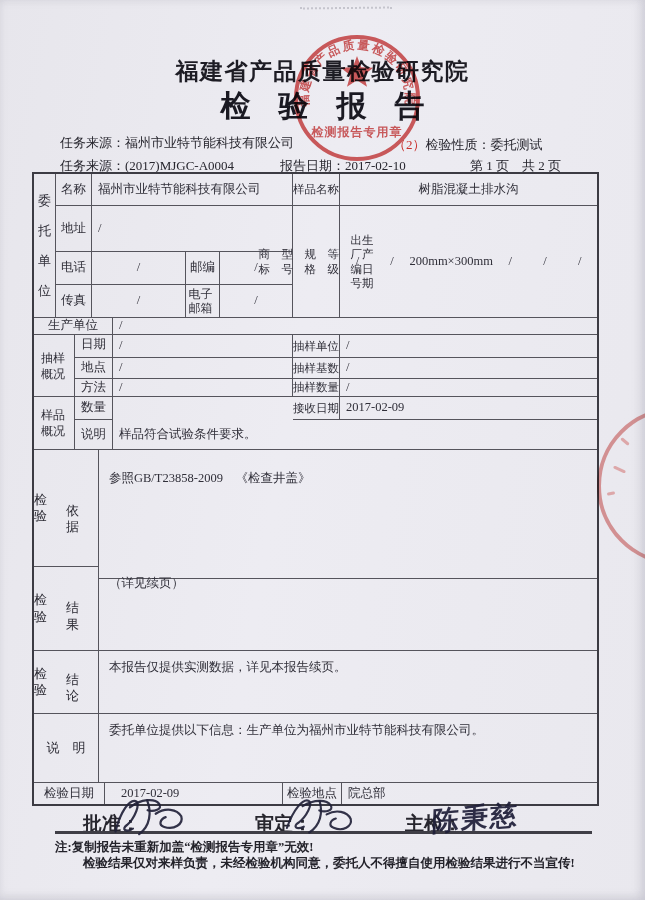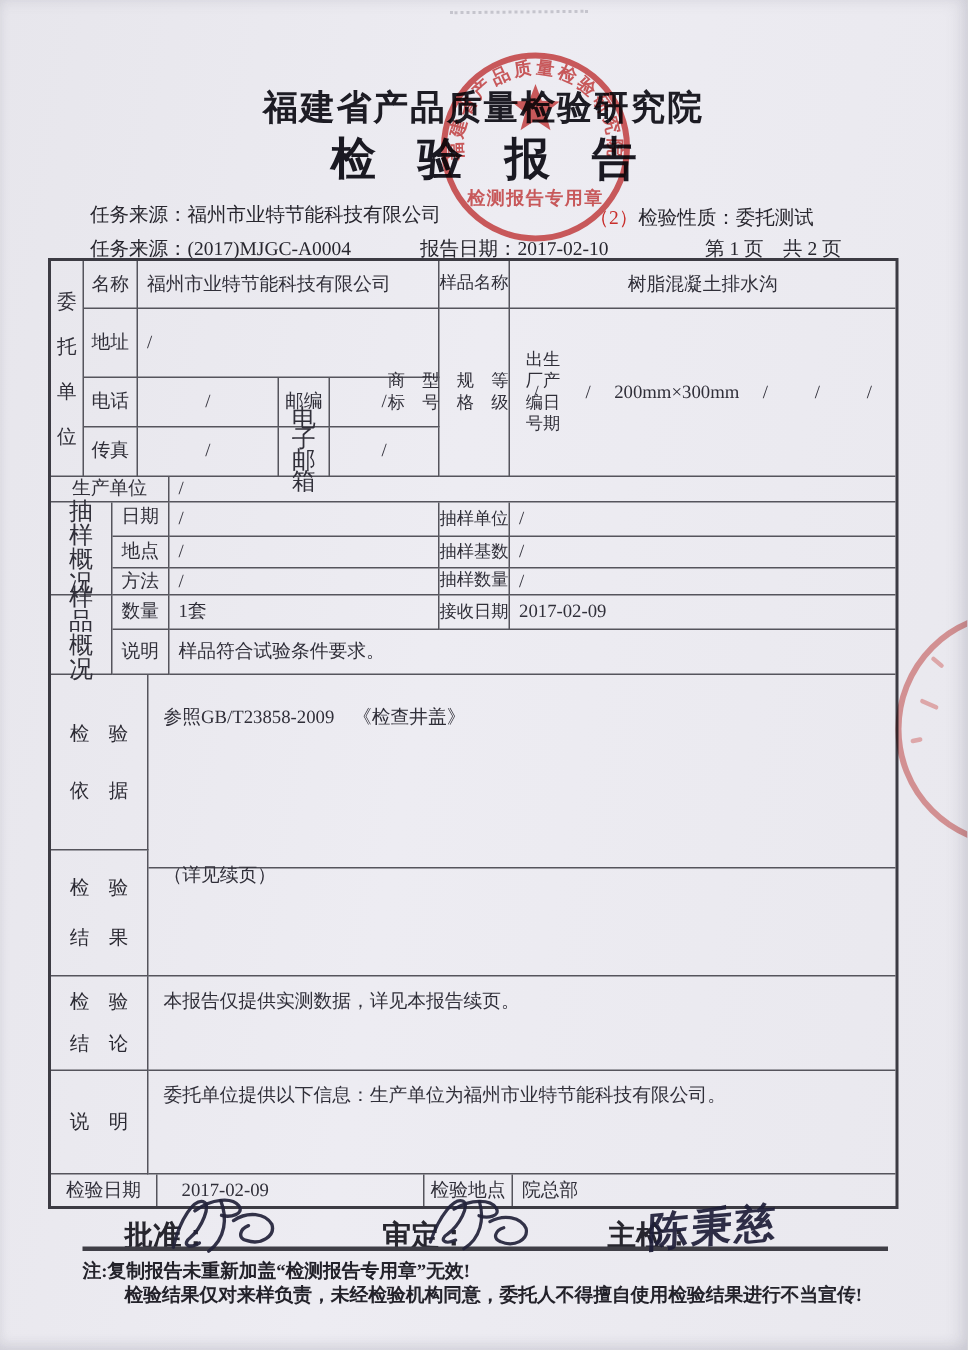--- a/index.html
+++ b/index.html
@@ -25,24 +25,24 @@
     border:2px solid #3c3b43;z-index:2;}
   .c{position:absolute;box-sizing:border-box;
     border-right:1px solid #55545c;border-bottom:1px solid #55545c;
     display:flex;align-items:center;justify-content:center;
     font-size:12.5px;color:#302f39;line-height:1.25;}
   .er{border-right:none;} .eb{border-bottom:none;}
   .l{justify-content:flex-start;padding-left:6px;}
   .topl{align-items:flex-start;justify-content:flex-start;padding:6px 10px;line-height:1.6;}
   .sm{font-size:11.5px;}
   .vt{width:15px;word-break:break-all;line-height:30px;font-size:13px;text-align:center;}
-  .vg{width:26px;word-break:break-all;line-height:16px;font-size:16px;text-align:center;}
+  .vg{width:26px;word-break:break-all;line-height:16px;font-size:12px;text-align:left;}
   .col{flex-direction:row;align-items:stretch;padding:2px 0;}
   .col>div{flex:1;display:flex;align-items:center;justify-content:center;}
-  .tall{flex-direction:column;font-size:13px;color:#2b2a33;}
+  .tall{font-size:13px;color:#2b2a33;}
   .tall>span{display:block;}
   .g22>span+span{margin-top:22px;} .g16>span+span{margin-top:16px;}
   .g12>span+span{margin-top:12px;}
   
   .sig-label{position:absolute;font-size:19px;font-weight:bold;color:#27262e;z-index:2;}
   .sig{position:absolute;z-index:3;}
   .sig path{fill:none;stroke:#22223a;stroke-width:2.3;stroke-linecap:round;stroke-linejoin:round;opacity:.92;}
   .chief-sig{position:absolute;font-size:27px;font-weight:bold;color:#1e1e38;
     transform:rotate(-5deg) skewX(-7deg);letter-spacing:2px;z-index:3;opacity:.92;}
   .sig-rule{position:absolute;left:55px;top:831px;width:537px;height:2.5px;background:#3f3e46;z-index:2;}
@@ -143,21 +143,20 @@
     <div class="c l er" style="left:306px;top:184px;width:257px;height:21px;">/</div>
     <div class="c" style="left:41px;top:205px;width:38px;height:18px;">方法</div>
     <div class="c l" style="left:79px;top:205px;width:180px;height:18px;">/</div>
     <div class="c sm" style="left:259px;top:205px;width:47px;height:18px;">抽样数量</div>
     <div class="c l er" style="left:306px;top:205px;width:257px;height:18px;">/</div>
 
     <div class="c" style="left:0;top:223px;width:41px;height:53px;">
         <span class="vg">样品概况</span>
       </div>
     <div class="c" style="left:41px;top:223px;width:38px;height:23px;">数量</div>
-    <div class="c l" style="left:79px;top:223px;width:180px;height:23px;">1套</div>
     <div class="c sm" style="left:259px;top:223px;width:47px;height:23px;">接收日期</div>
     <div class="c l er" style="left:306px;top:223px;width:257px;height:23px;">2017-02-09</div>
     <div class="c" style="left:41px;top:246px;width:38px;height:30px;">说明</div>
     <div class="c l er" style="left:79px;top:246px;width:484px;height:30px;">样品符合试验条件要求。</div>
 
     <div class="c tall g22" style="left:0;top:276px;width:65px;height:117px;">
       <span>检　验</span>
         <span>依　据</span>
     </div>
     <div class="c topl er" style="left:65px;top:288px;width:498px;height:117px;">参照GB/T23858-2009　《检查井盖》</div>

